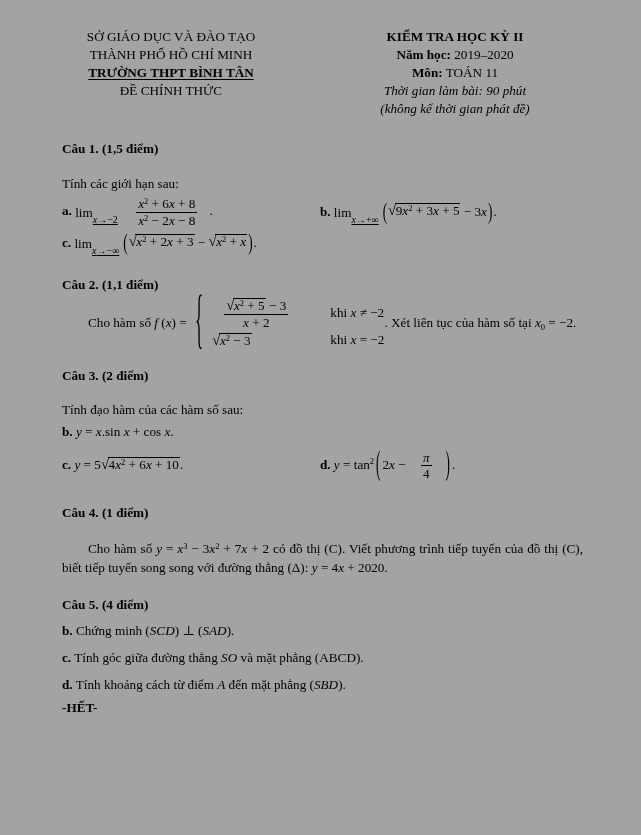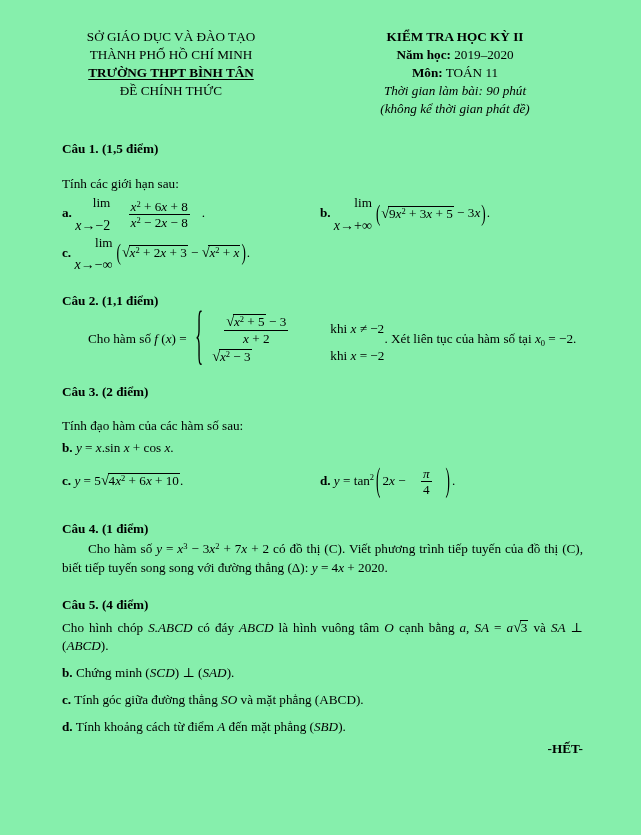--- a/index.html
+++ b/index.html
@@ -1,18 +1,18 @@
 <!DOCTYPE html>
 <html><head>
 <meta charset="utf-8">
 <style>
   html,body { margin:0; padding:0; background:#fff; }
   .page {
     position:relative; width:641px; height:835px; box-sizing:border-box;
-    background:#86efac; color:#000;
+    background:#a3a3a3; color:#000;
     padding:28px 58px 12px 62px; overflow:hidden;
     font-family:"Liberation Serif","DejaVu Serif",serif;
     font-size:13.2px; line-height:1.42;
   }
   
   .header { display:flex; justify-content:space-between; }
   .h-left  { width:218px; text-align:center; }
   .h-right { width:248px; text-align:center; margin-right:4px; }
   .h-line  { line-height:18px; white-space:nowrap; }
   .bold { font-weight:bold; }
@@ -22,36 +22,36 @@
   section { display:block; }
   .qh { font-weight:bold; margin-top:0; }
   .qintro { margin-top:16px; }
   #q1 { margin-top:22px; }
   #q2 { margin-top:20px; }
   #q3 { margin-top:16px; }
   #q4 { margin-top:22px;font-family:Liberation Serif, serif; }
   #q5 { margin-top:18px; }
   .row2 { display:grid; grid-template-columns:49.5% 50.5%; align-items:center; margin-top:3px; }
   .qitem { min-height:24px; }
-  .qbody { margin-top:2px; }
+  .qbody { margin-top:18px; }
   .indent { text-indent:26px; }
   .justify { text-align:justify; }
   .q2body { padding-left:26px; margin-top:2px; }
   .q5item { margin-top:8px; }
-  .footer { text-align:right; font-weight:bold; margin-top:4px; }
+  .footer { text-align:left; font-weight:bold; margin-top:4px; }
   
   i { font-style:italic; }
   sup { font-size:8.5px; line-height:0; vertical-align:4.5px; }
   sub { font-size:8.5px; line-height:0; vertical-align:-2.5px; }
   .frac { display:inline-flex; flex-direction:column; text-align:center; vertical-align:middle; margin:0 12px; }
   .frac .num, .frac .den { display:block; line-height:1.15; padding:0 2px; }
   .frac .den { border-top:0.9px solid #000; }
-  .lim { display:inline-flex; flex-direction:column; align-items:flex-end; vertical-align:middle; margin-right:3px; }
+  .lim { display:inline-flex; flex-direction:row; align-items:center; vertical-align:middle; margin-right:3px; }
   .lim .l1 { line-height:1; }
-  .lim .l2 { font-size:14px; line-height:1; margin-top:9px; }
+  .lim .l2 { font-size:10px; line-height:1; margin-top:15px;text-decoration:underline; }
   .sr { white-space:nowrap; }
   .sr .rs { font-size:1.12em; margin-right:-1.5px; }
   .sr .rb { display:inline-block; line-height:1.08; border-top:0.9px solid #000; padding:0 1px; }
   .bp  { display:inline-block; transform:scaleY(1.75); vertical-align:middle; margin:0 1px; }
   .bp2 { display:inline-block; transform:scaleY(2.5);  vertical-align:middle; margin:0 2px; }
   .brace { display:inline-block; transform:scale(1.3,4.9); transform-origin:50% 52%; vertical-align:middle; margin:0 10px 0 6px; }
   .cases { display:inline-flex; flex-direction:column; vertical-align:middle; }
   .crow  { display:flex; align-items:center; }
   .cexp  { display:inline-flex; align-items:center; min-width:118px; }
 </style>
@@ -136,21 +136,20 @@
     </div>
   </section>
 
   <section id="q4">
     <div class="qh">Câu 4. (1 điểm)</div>
     <div class="qbody indent justify">Cho hàm số <i>y</i> = <i>x</i><sup>3</sup> − 3<i>x</i><sup>2</sup> + 7<i>x</i> + 2 có đồ thị (C). Viết phương trình tiếp tuyến của đồ thị (C), biết tiếp tuyến song song với đường thẳng (Δ): <i>y</i> = 4<i>x</i> + 2020.</div>
   </section>
 
   <section id="q5">
     <div class="qh">Câu 5. (4 điểm)</div>
-    <div class="qbody justify">Cho hình chóp <i>S.ABCD</i> có đáy <i>ABCD</i> là hình vuông tâm <i>O</i> cạnh bằng <i>a</i>, <i>SA</i> = <i>a</i><span class="sr"><span class="rs">√</span><span class="rb">3</span></span> và <i>SA</i> ⊥ (<i>ABCD</i>).</div>
     <div class="q5item"><b>b.</b> Chứng minh (<i>SCD</i>) ⊥ (<i>SAD</i>).</div>
     <div class="q5item"><b>c.</b> Tính góc giữa đường thẳng <i>SO</i> và mặt phẳng (ABCD).</div>
     <div class="q5item"><b>d.</b> Tính khoảng cách từ điểm <i>A</i> đến mặt phẳng (<i>SBD</i>).</div>
   </section>
 
   <div class="footer">-HẾT-</div>
 
 </div>
 
 </body></html>

